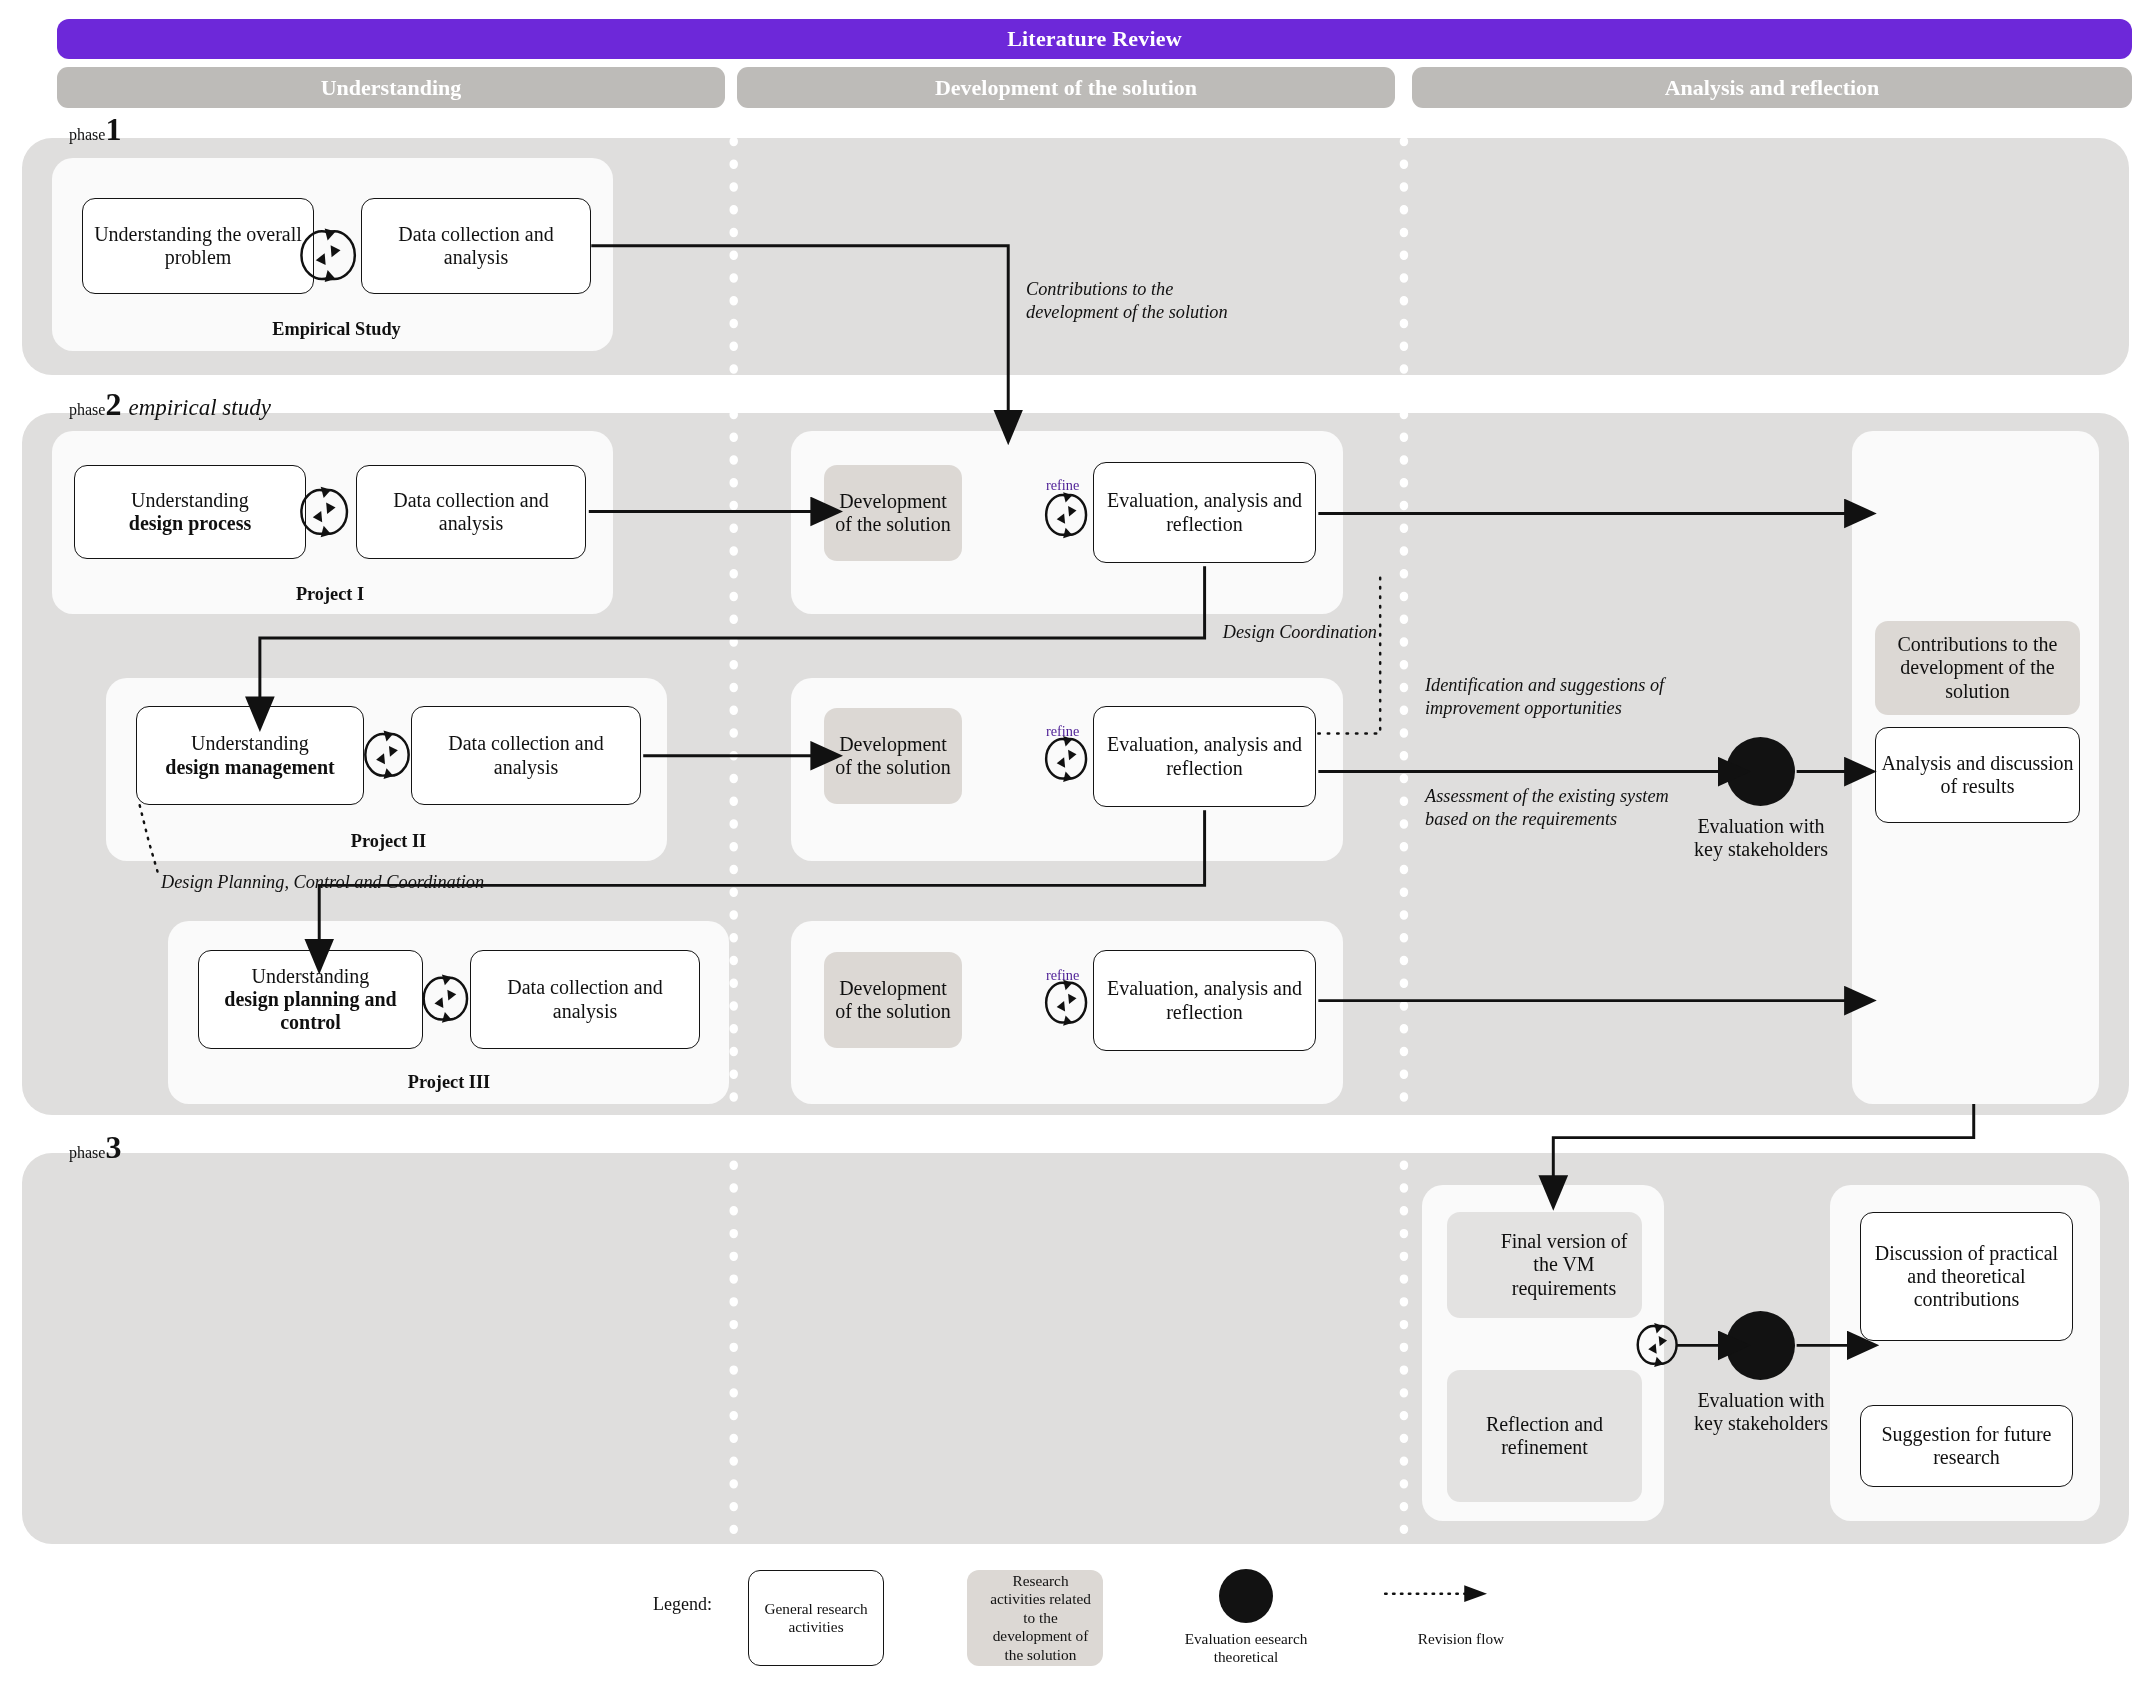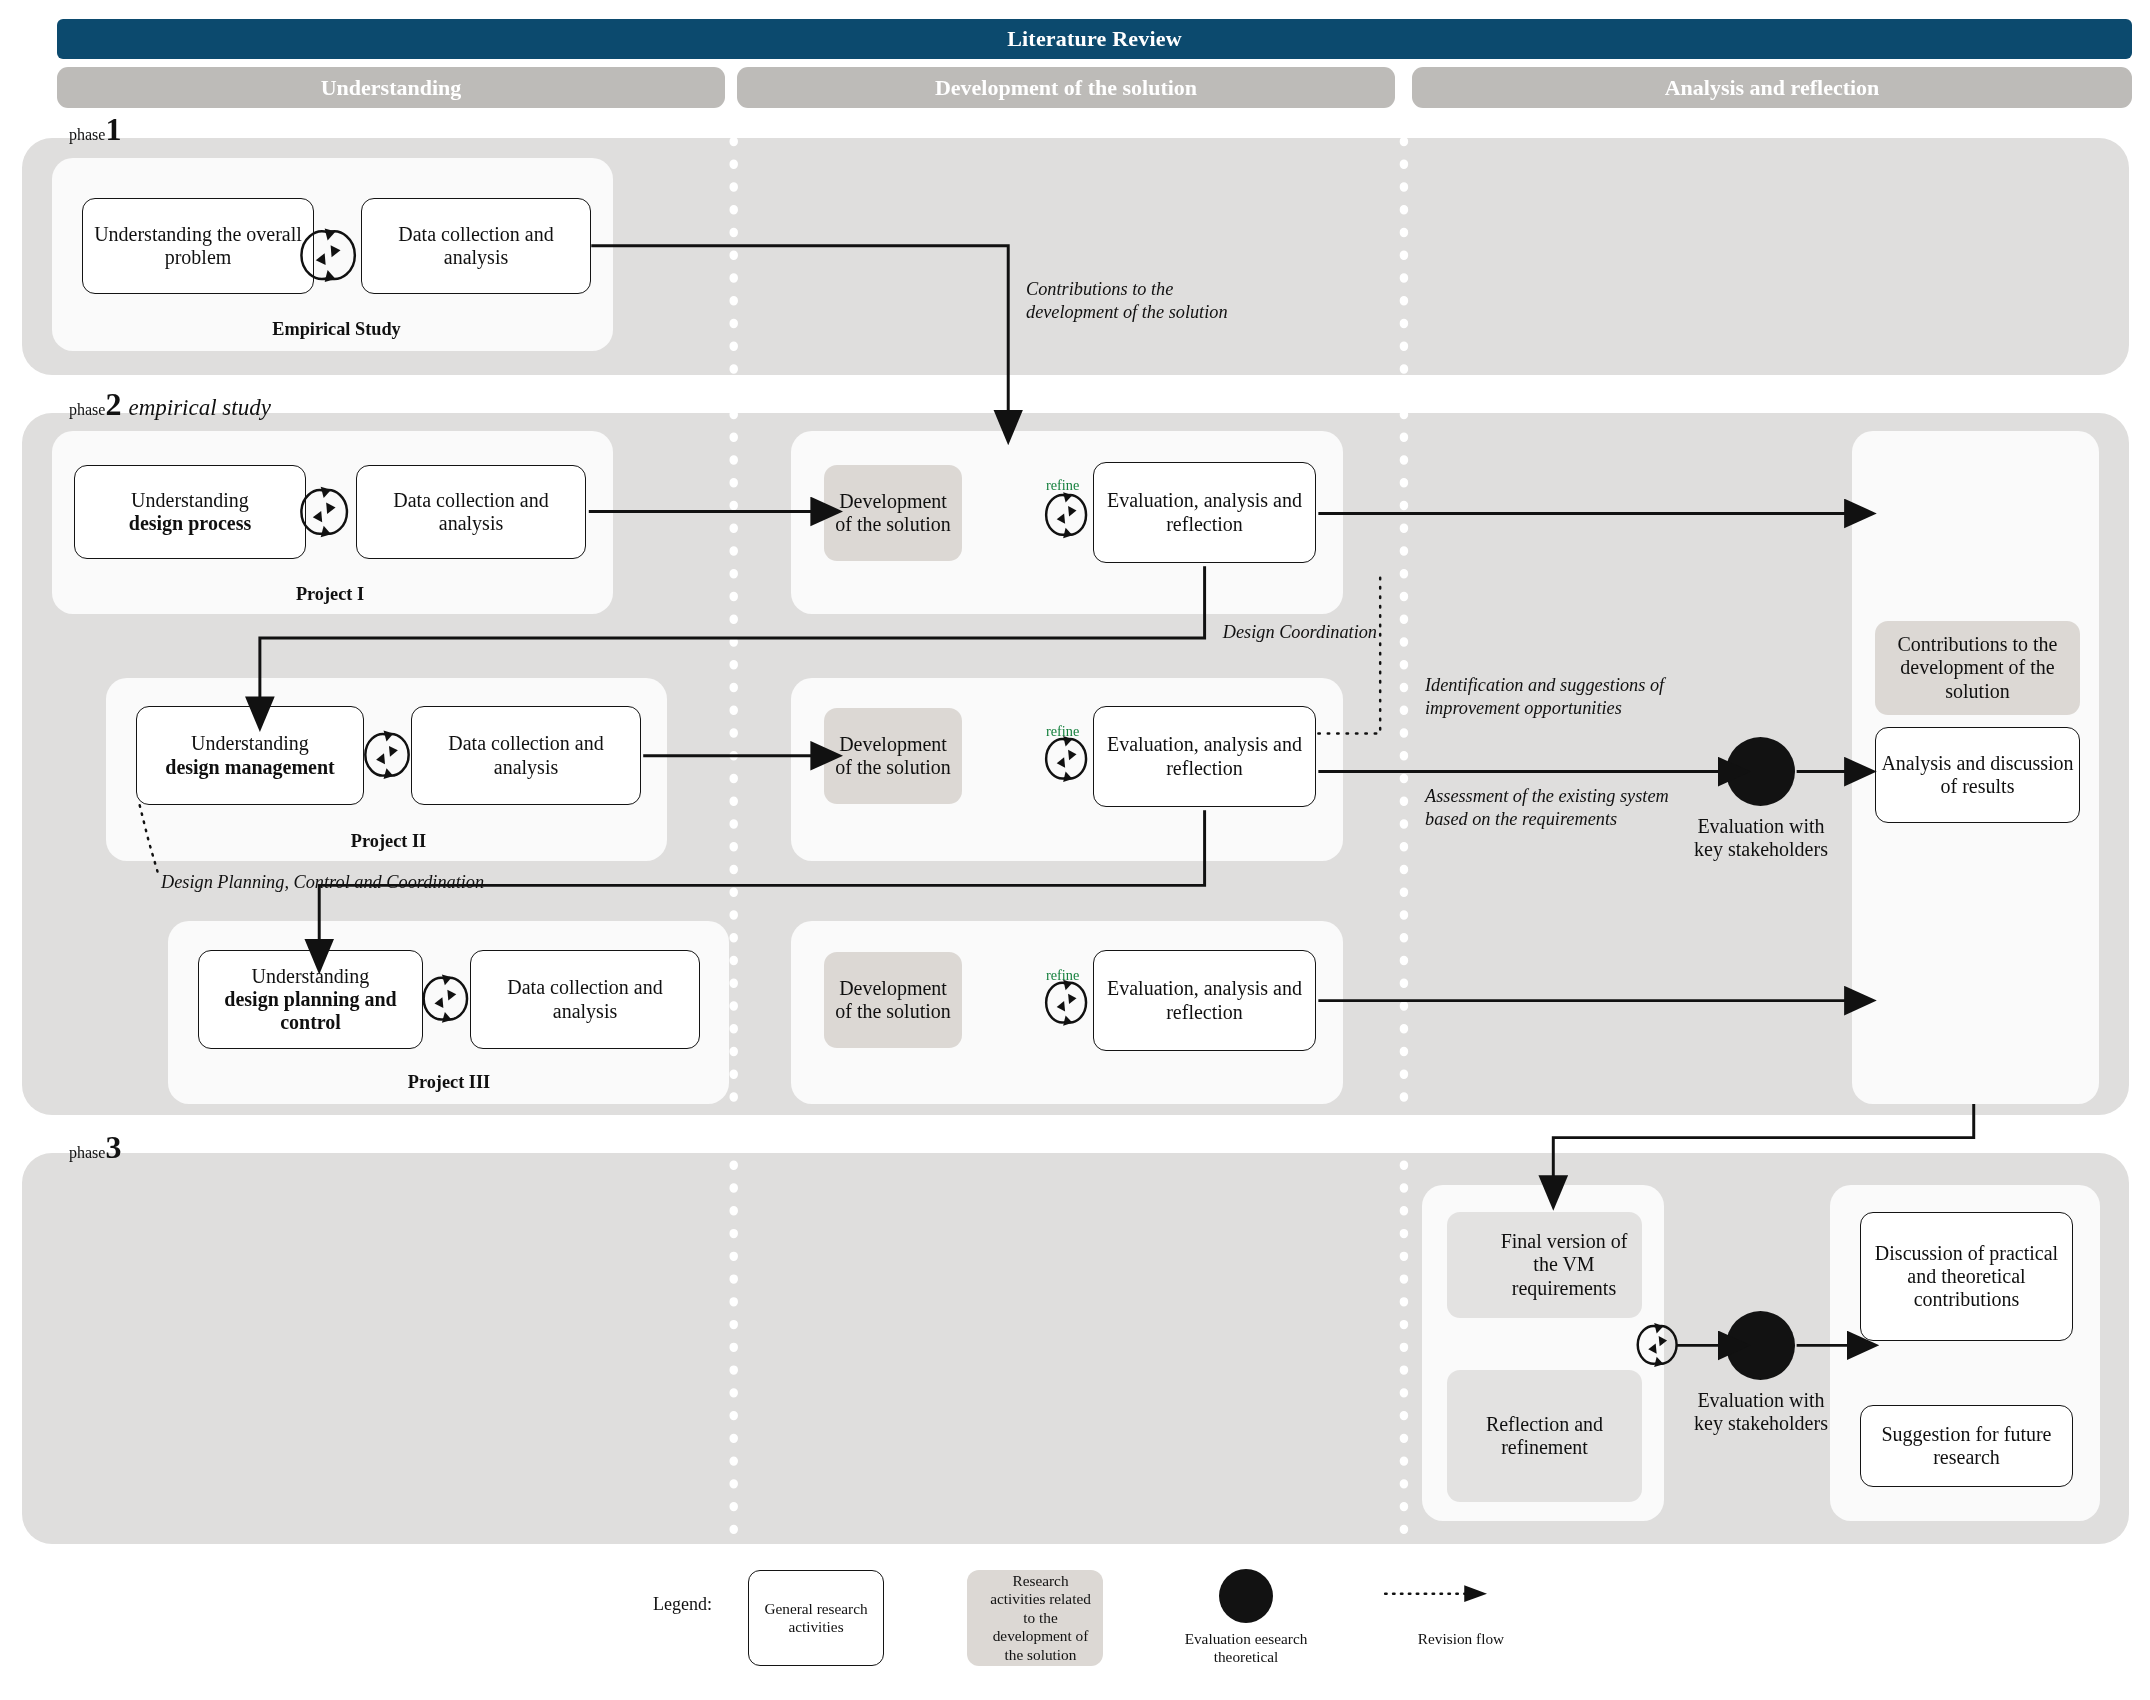--- a/index.html
+++ b/index.html
@@ -1,21 +1,21 @@
 <!DOCTYPE html>
 <html style="font-size:8px"><head>
 <meta charset="utf-8">
 <style>
   html,body{margin:0;padding:0;background:#ffffff;}
   body{font-family:"Liberation Serif", serif;}
   #stage{position:relative;width:2151px;height:1700px;background:#ffffff;overflow:hidden;}
 
   
   .topbar{
-    position:absolute;background:#0c4a6e;border-radius:6px;
+    position:absolute;background:#6d28d9;border-radius:12px;
     color:#ffffff;font-weight:bold;display:flex;align-items:center;justify-content:center;
     letter-spacing:0.2px;
   }
   .colhdr{
     position:absolute;background:#bdbbb8;border-radius:11px;color:#ffffff;font-weight:bold;
     display:flex;align-items:center;justify-content:center;
   }
 
   
   .band{position:absolute;background:#dfdedd;border-radius:30px;}
@@ -40,21 +40,21 @@
 
   .grouplbl{position:absolute;font-size:18.3px;font-weight:bold;color:#101010;text-align:center;white-space:nowrap;}
 
   
   .evcircle{position:absolute;background:#121212;border-radius:50%;}
   .evlabel{position:absolute;font-size:20px;line-height:1.14;text-align:center;color:#101010;}
 
   
   .anno{position:absolute;font-size:18.3px;font-style:italic;line-height:1.25;color:#111;}
   .anno.r{text-align:right;}
-  .refine{position:absolute;font-size:14.3px;color:#15803d;}
+  .refine{position:absolute;font-size:14.3px;color:#4c1d95;}
 
   
   svg.ovl{position:absolute;left:0;top:0;width:2151px;height:1700px;pointer-events:none;z-index:20;}
   .leg-title{position:absolute;font-size:18px;color:#101010;}
   .legbox{position:absolute;border:1.5px solid #141414;border-radius:12px;background:#fff;
     display:flex;align-items:center;justify-content:center;text-align:center;font-size:15.3px;line-height:1.2;color:#101010;padding:3px 6px;box-sizing:border-box;}
   .legbox.shaded{background:#dcd8d4;border:none;}
   .legcircle{position:absolute;background:#121212;border-radius:50%;}
   .legcap{position:absolute;font-size:15.3px;line-height:1.2;text-align:center;color:#101010;}
 </style>

